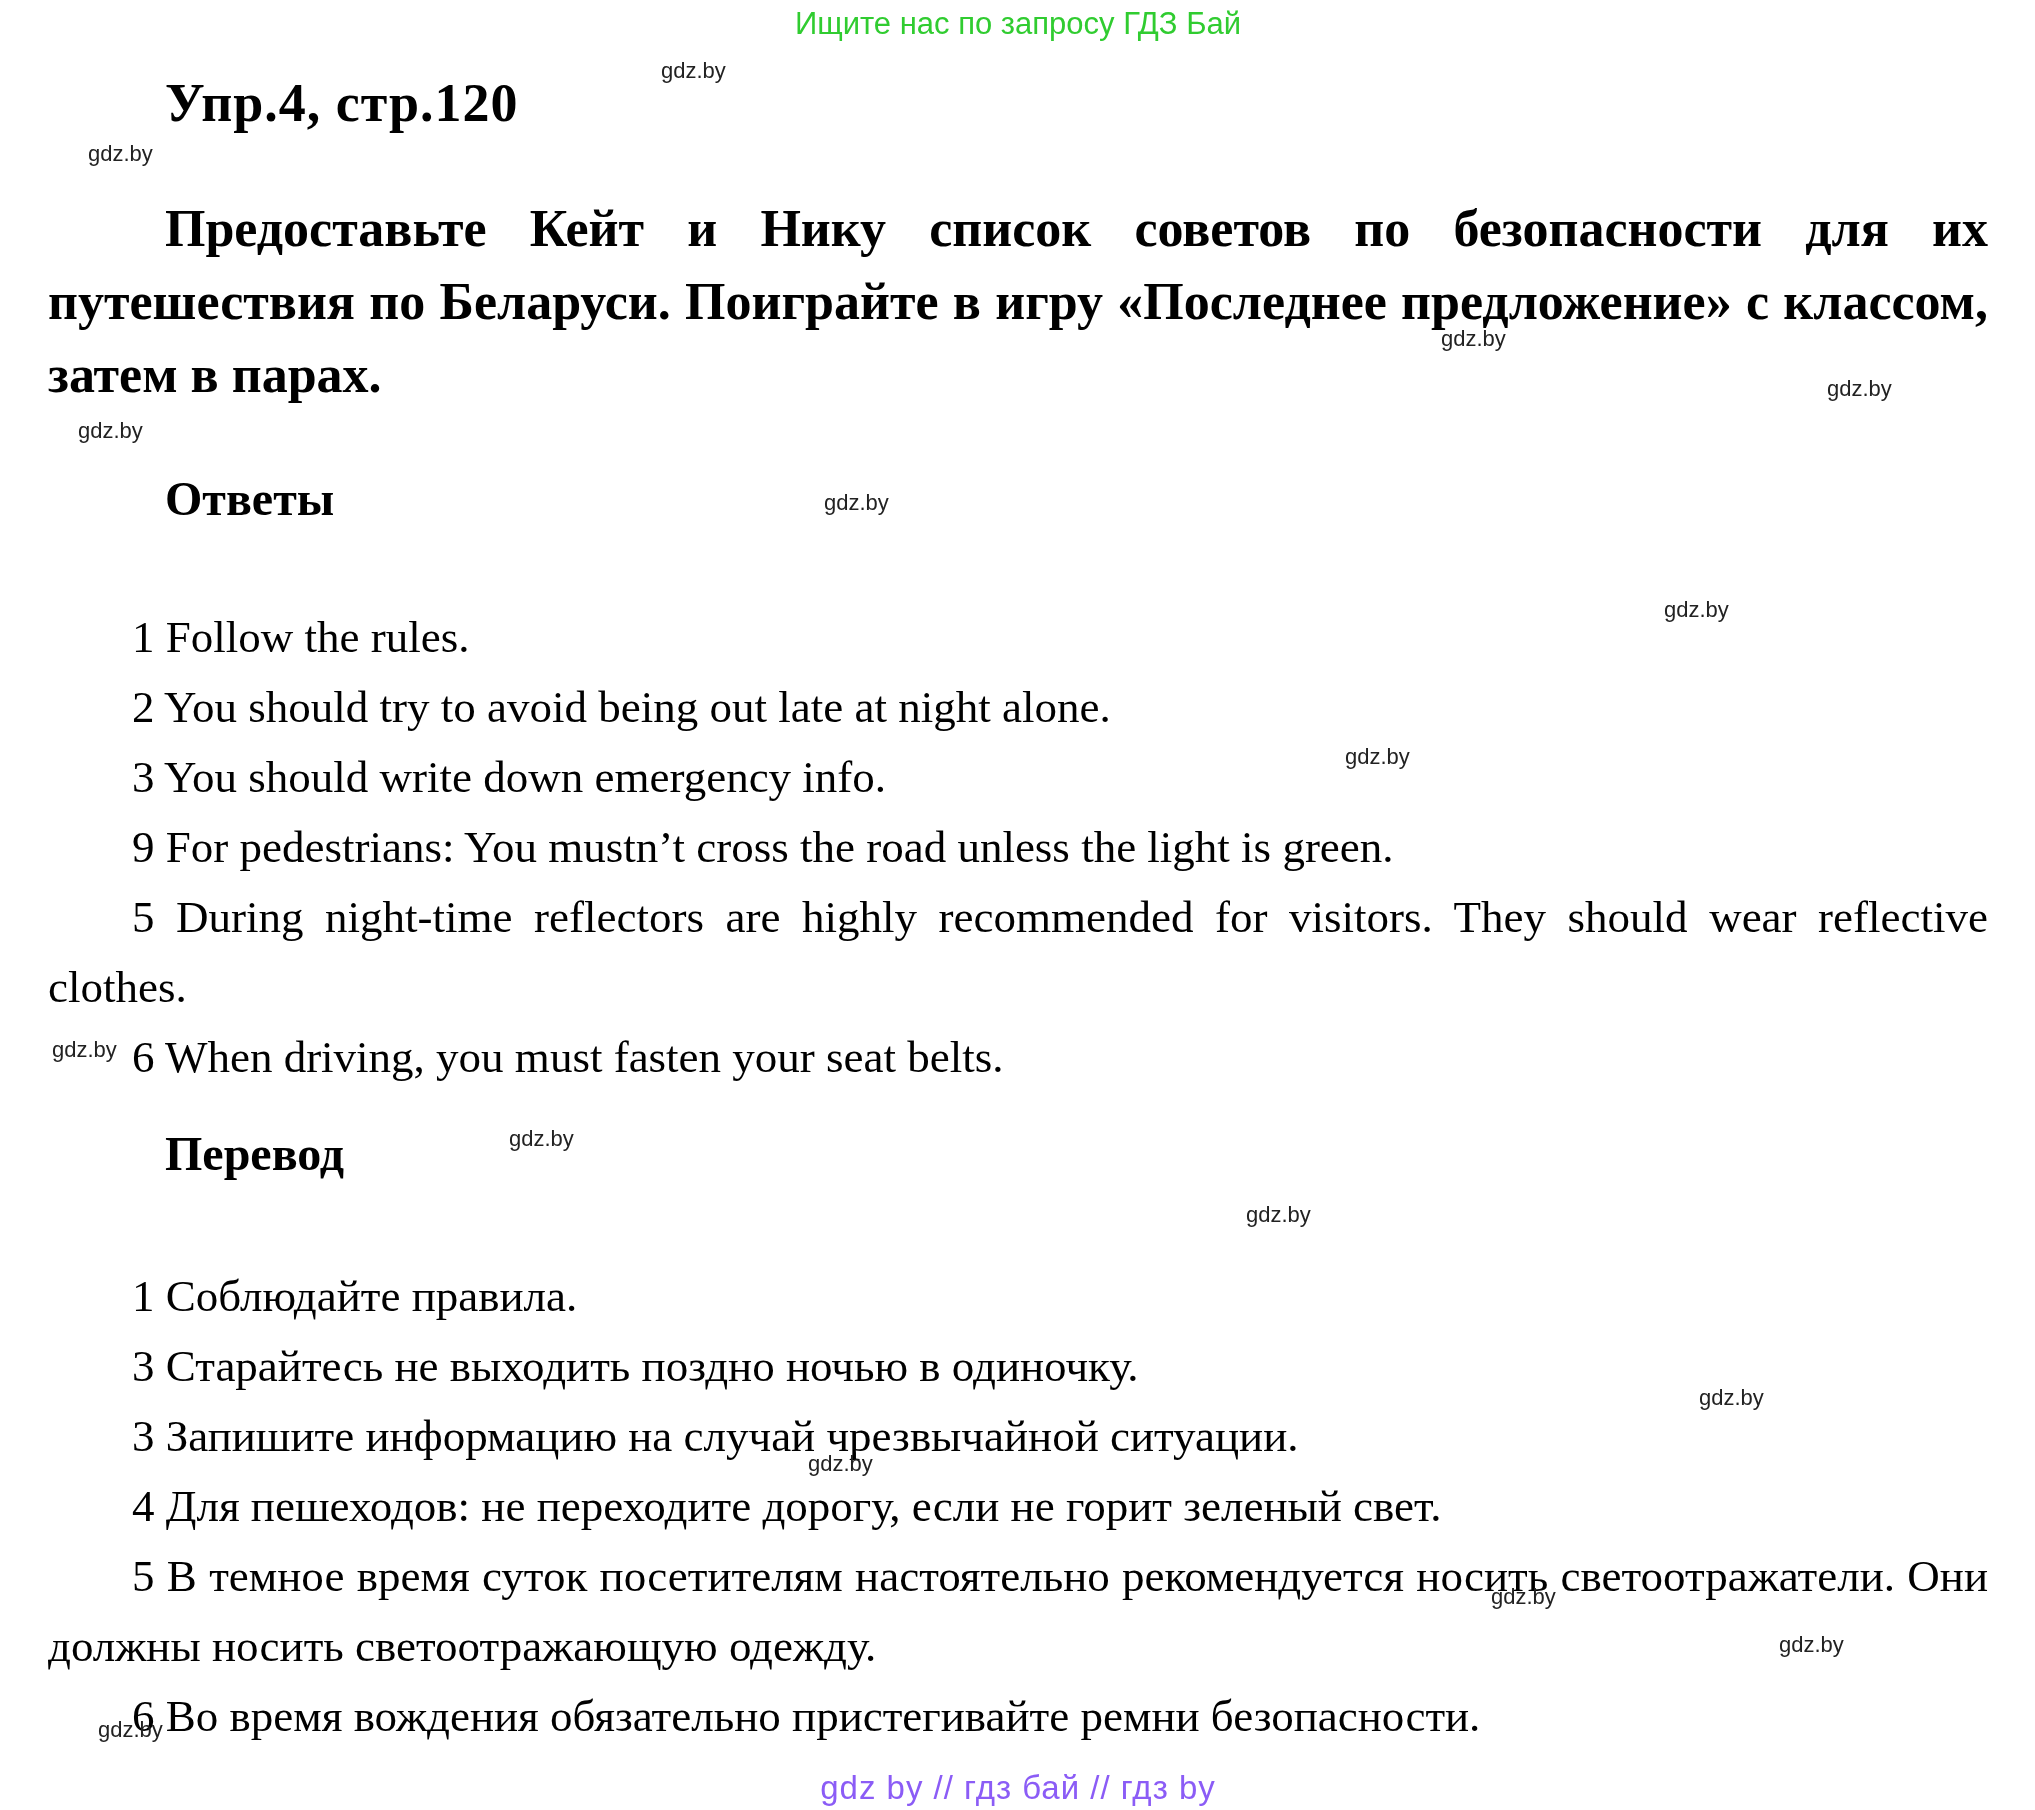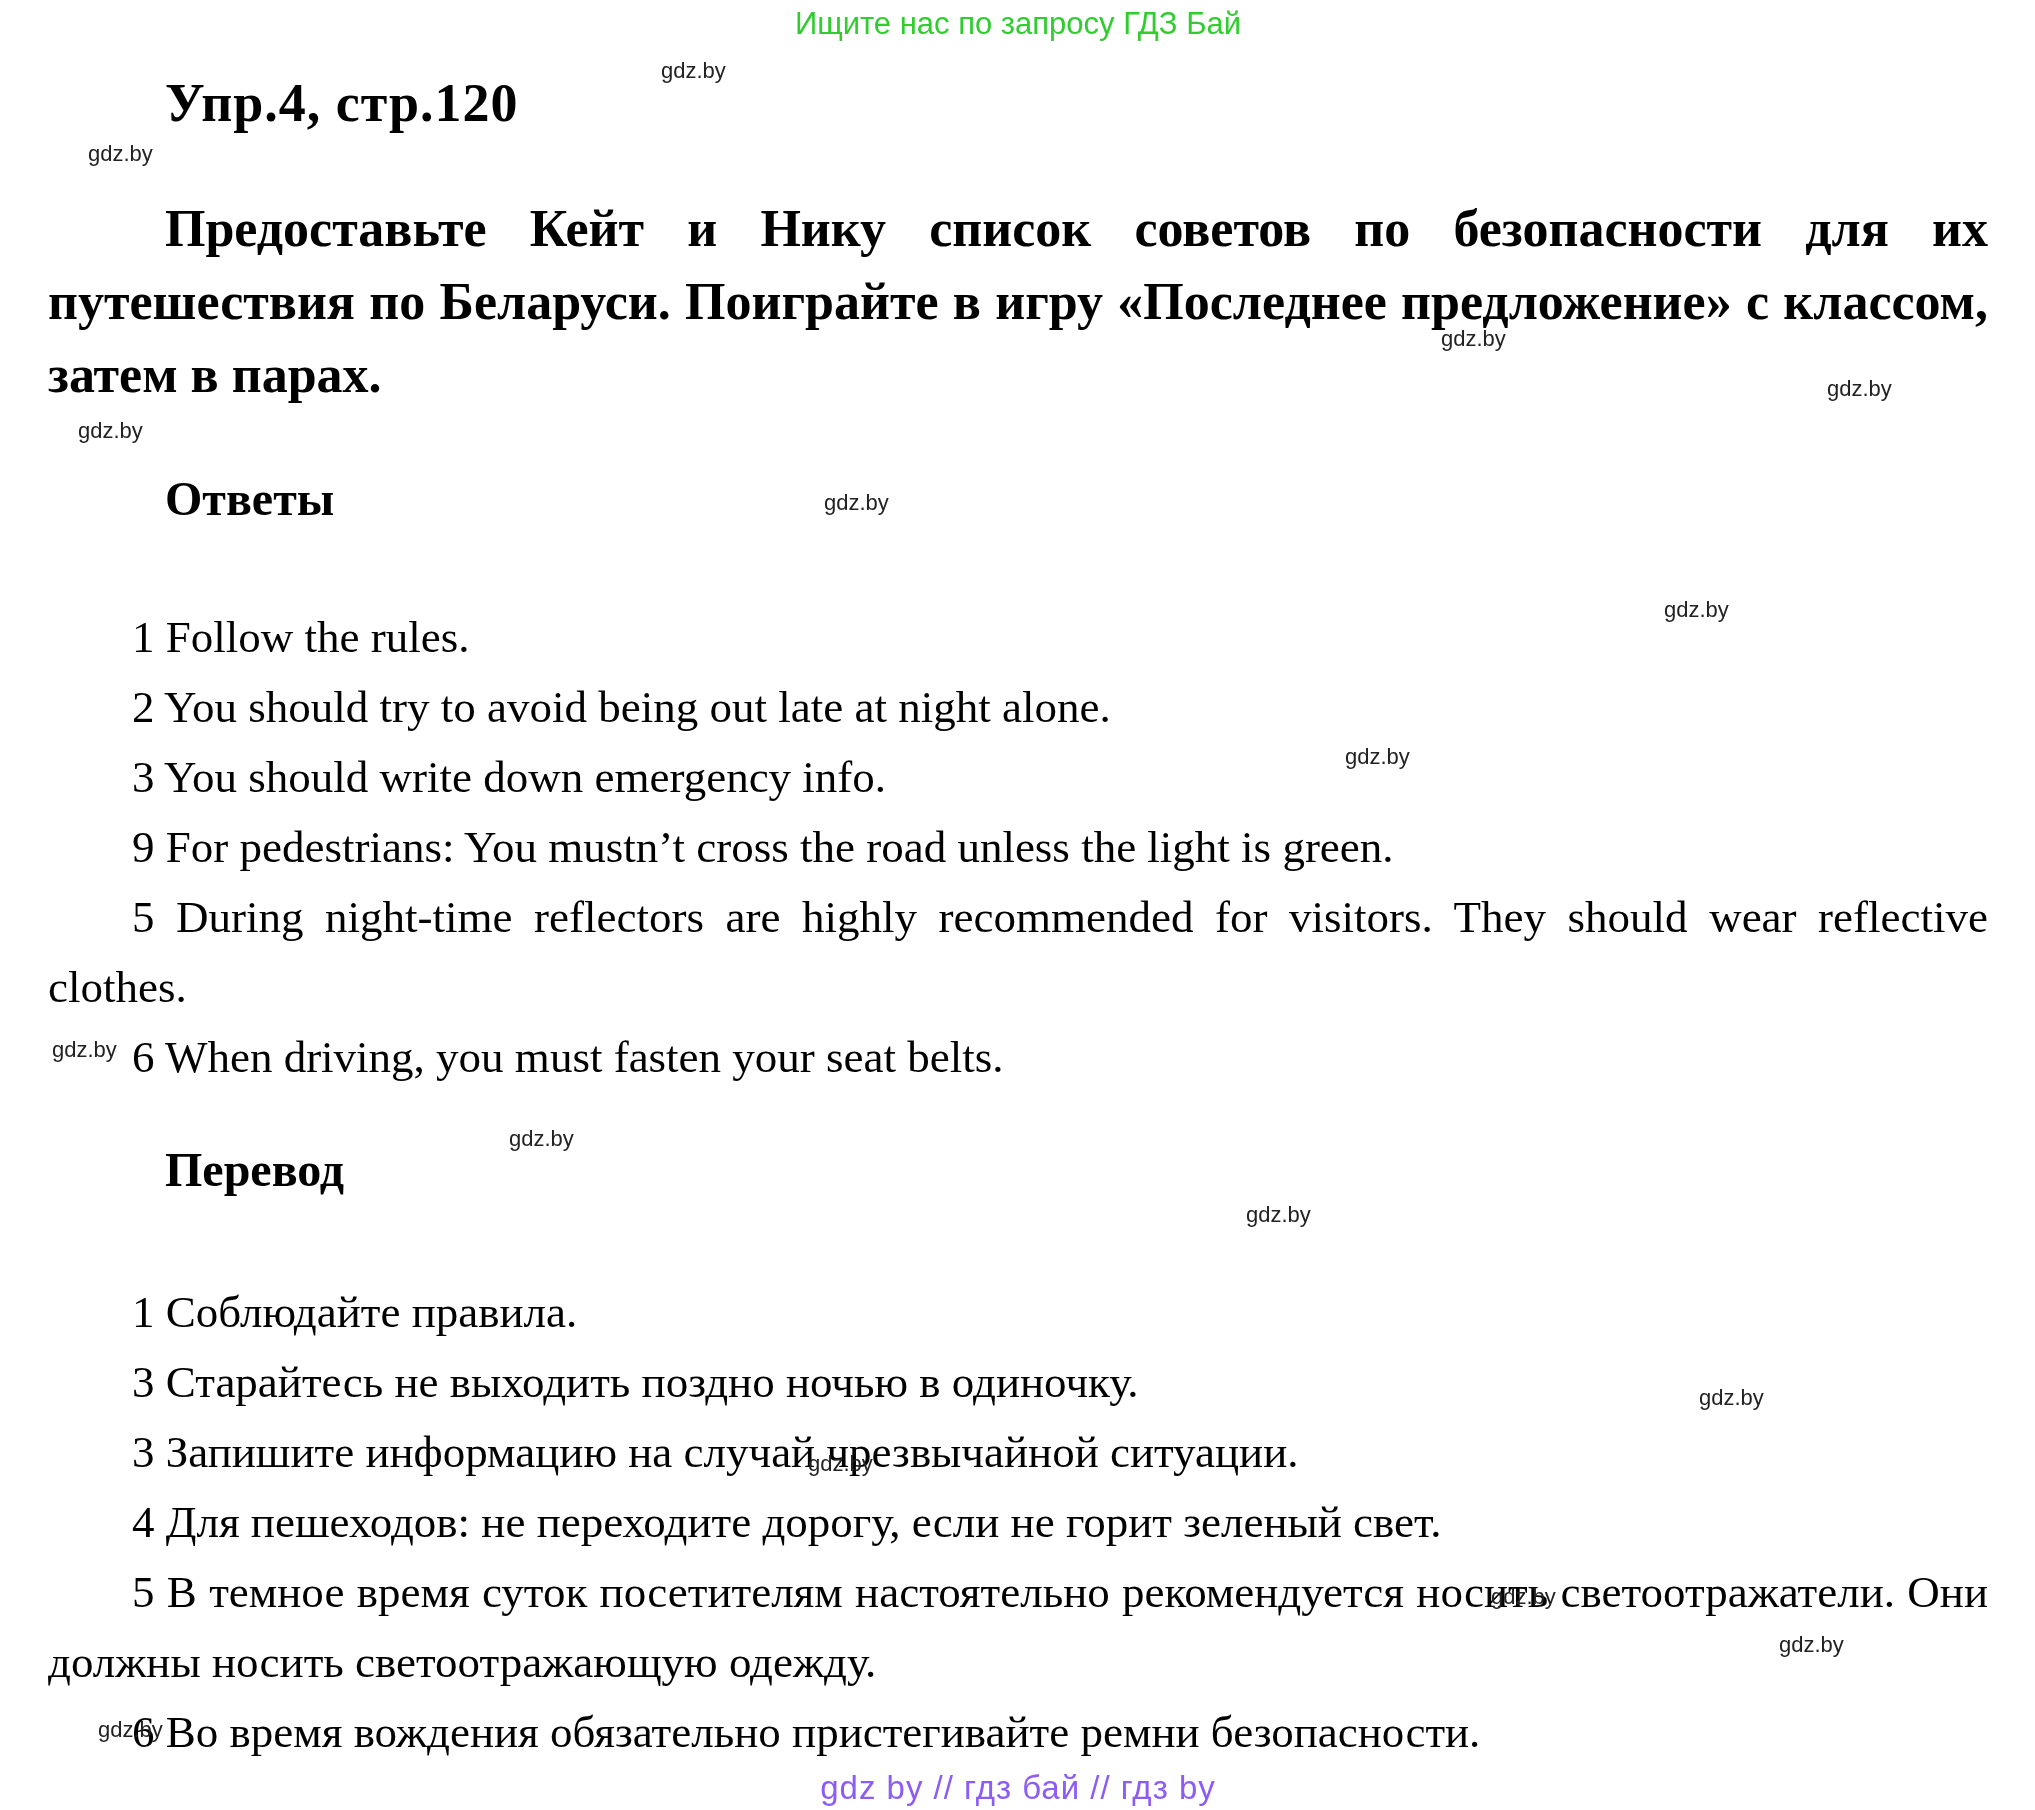--- a/index.html
+++ b/index.html
@@ -44,21 +44,21 @@
     line-height: 73px;
     text-indent: 117px;
     text-align: justify;
   }
   h2.section-heading {
     font-size: 48px;
     font-weight: bold;
     margin: 60px 0 0 117px;
   }
   h2.translation-heading {
-    margin-top: 50px;
+    margin-top: 34px;
   }
   .list {
     margin-top: 76px;
   }
   .translation-list {
     margin-top: 80px;
   }
   .list p {
     margin: 0;
     font-size: 45px;

